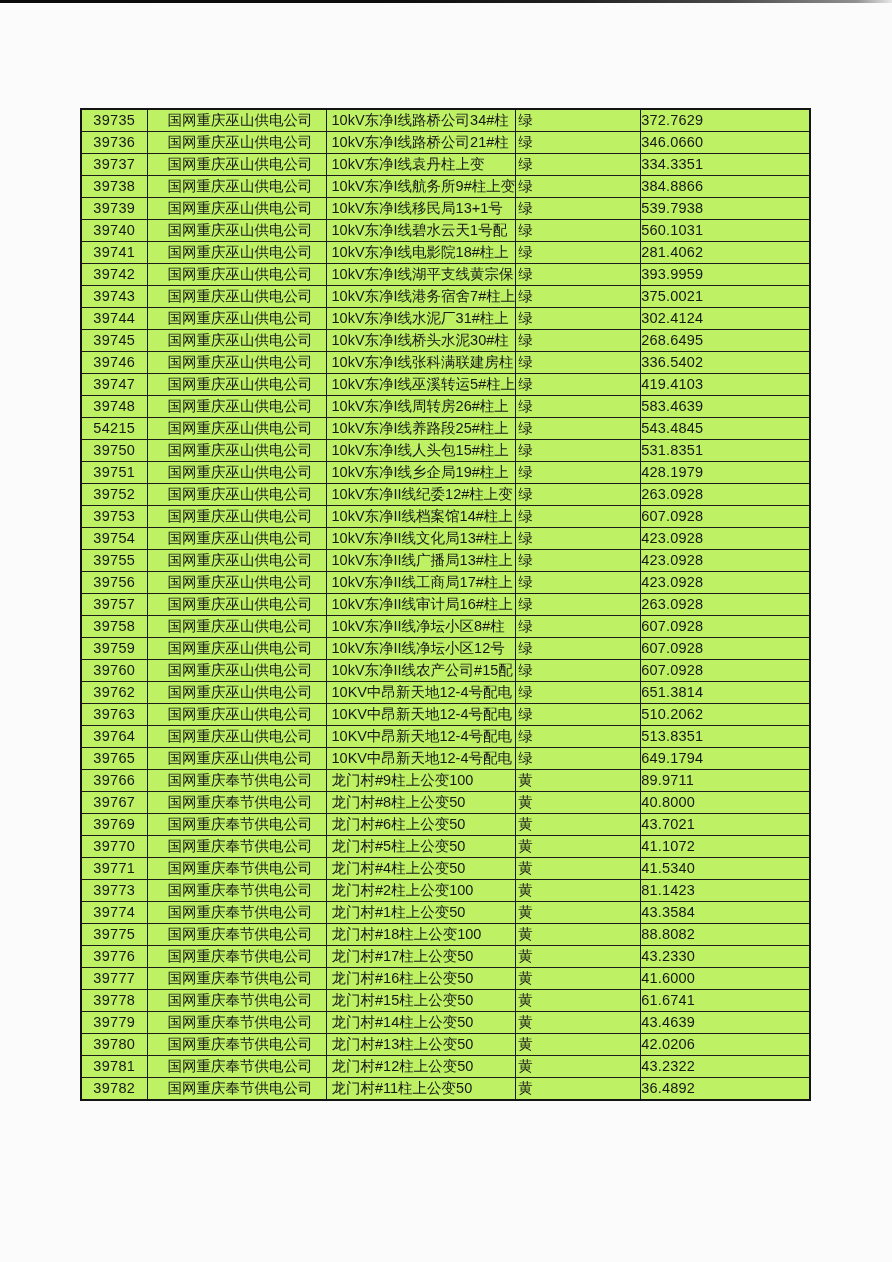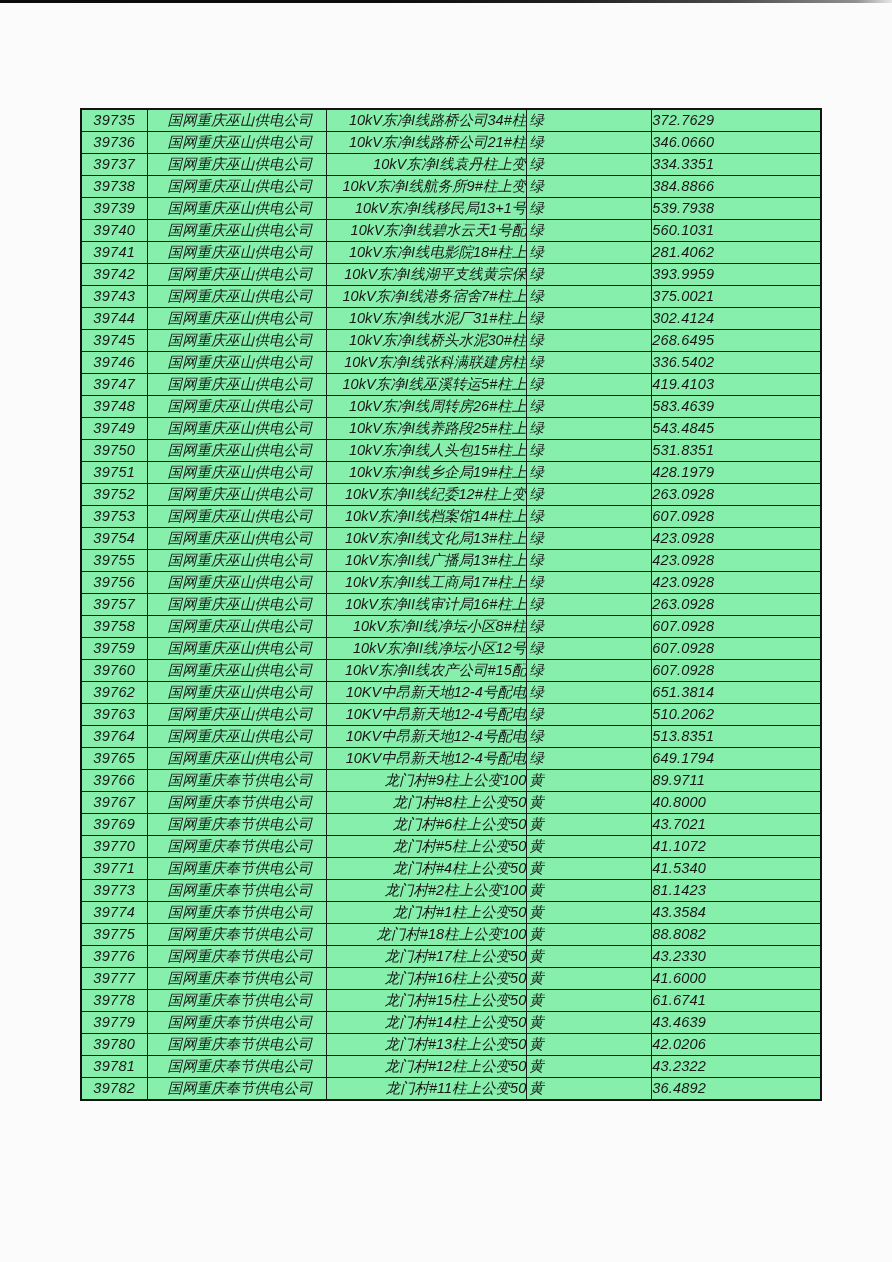--- a/index.html
+++ b/index.html
@@ -21,43 +21,42 @@
     width: 892px;
     height: 3px;
     background: linear-gradient(90deg, #0b0b0b 0%, #0e0e0e 45%, #222 65%, #4a4a4a 82%, #909090 96%, #e8e8e8 100%);
   }
   table.sheet-table {
     position: absolute;
     left: 80px;
     top: 108px;
     border-collapse: collapse;
     table-layout: fixed;
-    background: #86efac;
+    background: #bef264;
     border: 2px solid #141414;
-    font-style: italic;
   }
   .sheet-table col.w-id      { width: 66px; }
   .sheet-table col.w-company { width: 179px; }
   .sheet-table col.w-device  { width: 167px; }
   .sheet-table col.w-status  { width: 125px; }
   .sheet-table col.w-value   { width: 169px; }
   .sheet-table tr { height: 21.44px; }
   .sheet-table td {
     border: 1.5px solid #1c1c1c;
     padding: 0;
     font-size: 14.5px;
     line-height: 21px;
     color: #171717;
     white-space: nowrap;
     overflow: hidden;
     vertical-align: middle;
   }
   td.c-id      { text-align: center; letter-spacing: 0.3px; }
   td.c-company { padding-left: 20px; }
-  td.c-device  { padding-left: 16px; text-align: right; }
+  td.c-device  { padding-left: 5px; }
   td.c-status  { padding-left: 2px; }
   td.c-value   { text-align: left; letter-spacing: 0.2px; }
 </style>
 </head>
 <body>
 
 <div class="scan-top-bar"></div>
 
 <table class="sheet-table">
   <colgroup>
@@ -160,21 +159,21 @@
     <td class="c-value">419.4103</td>
   </tr>
       <tr>
     <td class="c-id">39748</td>
     <td class="c-company">国网重庆巫山供电公司</td>
     <td class="c-device">10kV东净I线周转房26#柱上</td>
     <td class="c-status">绿</td>
     <td class="c-value">583.4639</td>
   </tr>
       <tr>
-    <td class="c-id">39749</td>
+    <td class="c-id">54215</td>
     <td class="c-company">国网重庆巫山供电公司</td>
     <td class="c-device">10kV东净I线养路段25#柱上</td>
     <td class="c-status">绿</td>
     <td class="c-value">543.4845</td>
   </tr>
       <tr>
     <td class="c-id">39750</td>
     <td class="c-company">国网重庆巫山供电公司</td>
     <td class="c-device">10kV东净I线人头包15#柱上</td>
     <td class="c-status">绿</td>

